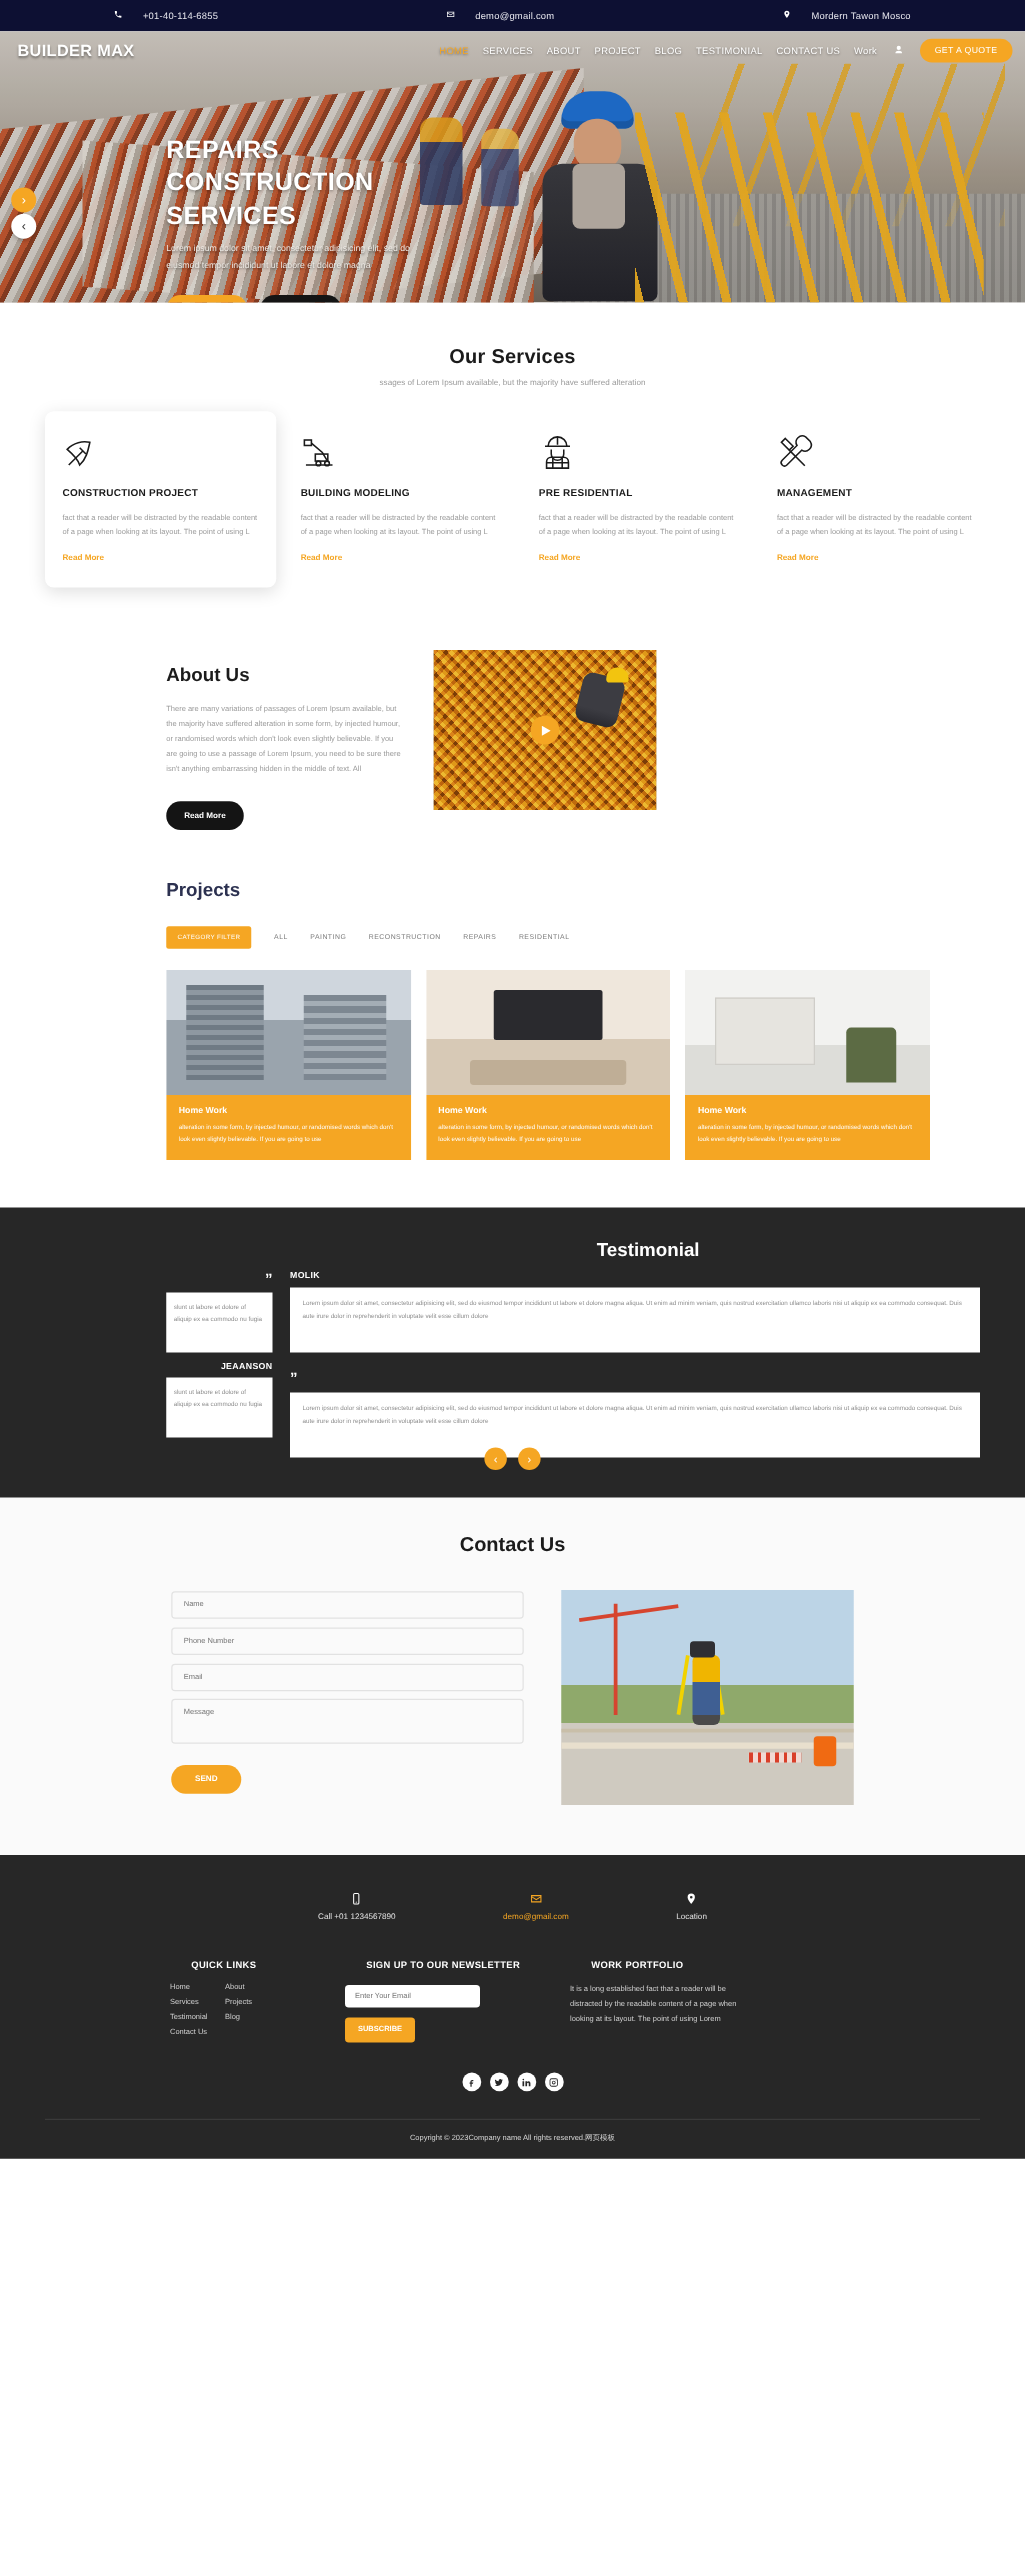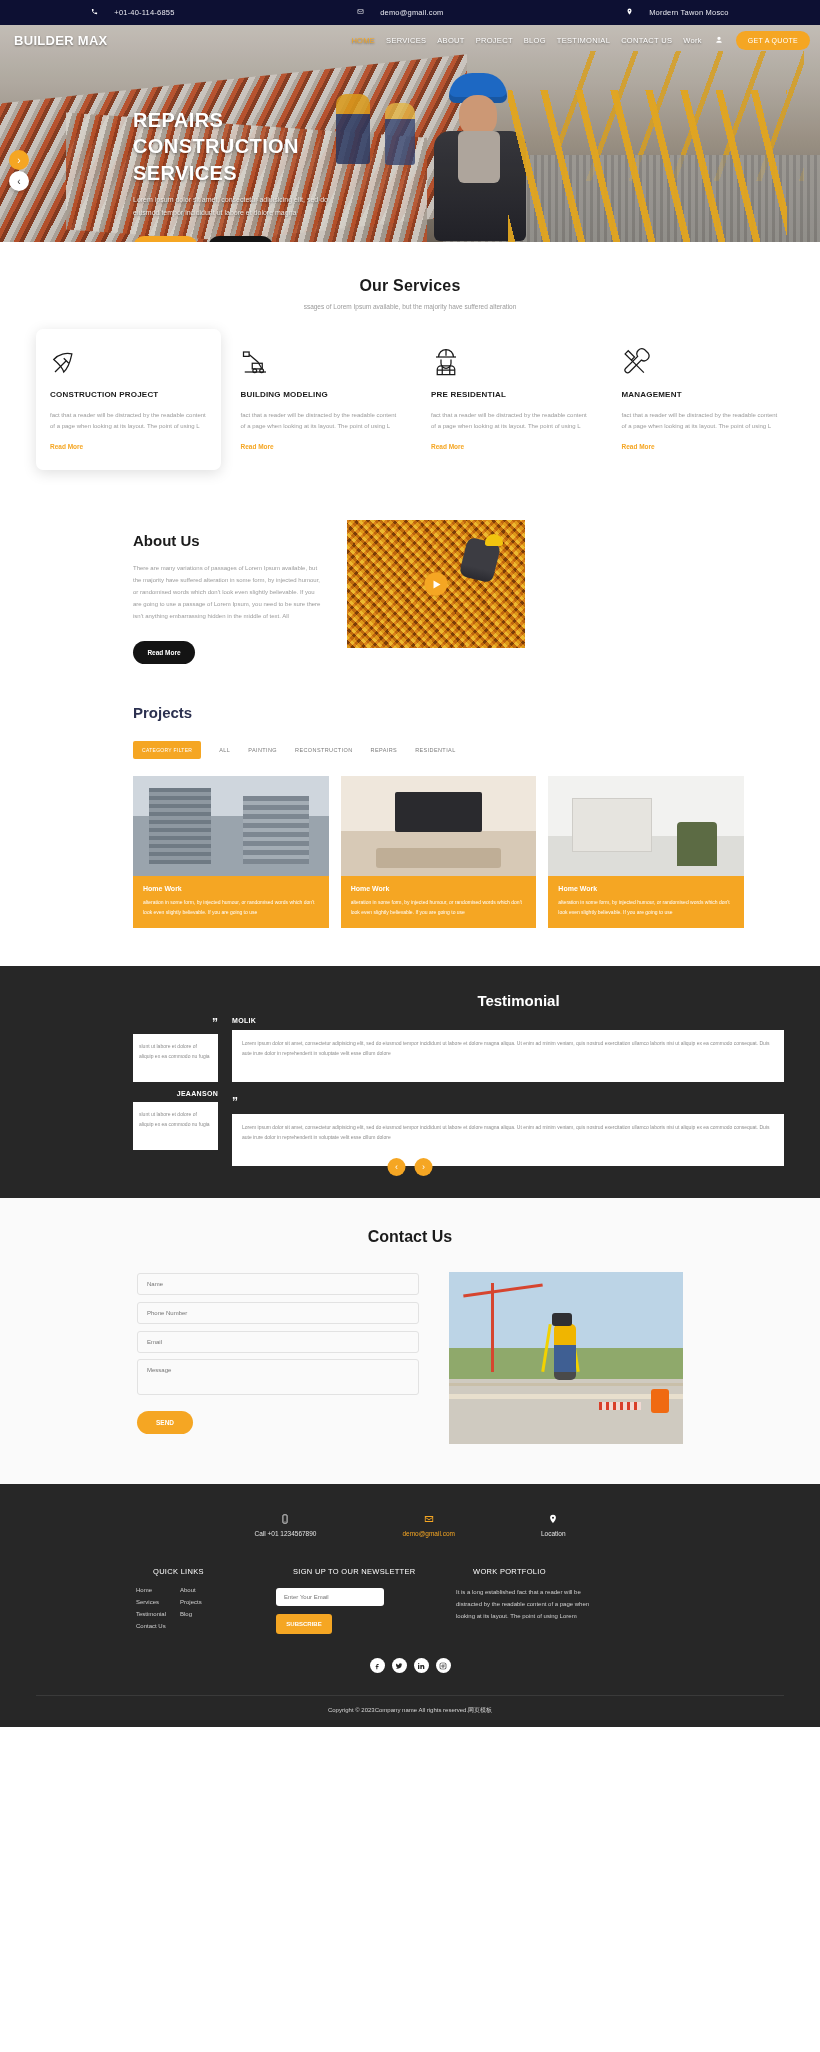--- a/index.html
+++ b/index.html
@@ -392,21 +392,21 @@
   .f-ti .tx { font-size: 6.5px; color: #e3e3e3; margin-top: 4px; }
   .f-ti .tx.mail { color: #f5a623; }
   .f-cols {
     display: flex; margin-top: 30px; padding: 0 90px 0 100px; gap: 0;
   }
   .f-col { }
   .f-col.links { width: 140px; }
   .f-col.portfolio { width: 150px; }
   .f-col.news { width: 180px; }
   .f-h {
-    font-size: 7.5px; font-weight: 400; color: #fff; letter-spacing: .3px; padding-left: 17px;
+    font-size: 7.5px; font-weight: 700; color: #fff; letter-spacing: .3px; padding-left: 17px;
   }
   .f-link-grid {
     display: grid; grid-template-columns: 44px 1fr; gap: 6px 0; margin-top: 11px;
   }
   .f-link { font-size: 6px; color: #cfcfcf; cursor: pointer; }
   .f-text { font-size: 6px; line-height: 1.95; color: #cfcfcf; margin-top: 11px; }
   .news-input {
     width: 108px; height: 18px; background: #fff; border: none; border-radius: 3px;
     margin-top: 12px; padding: 0 8px; font-size: 6px; color: #b5b5b5;
     font-family: inherit; outline: none;

